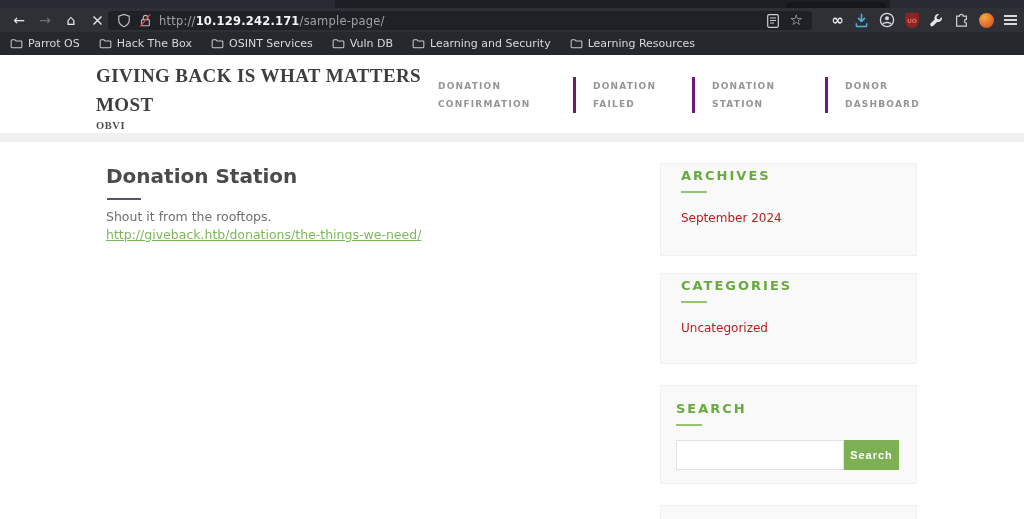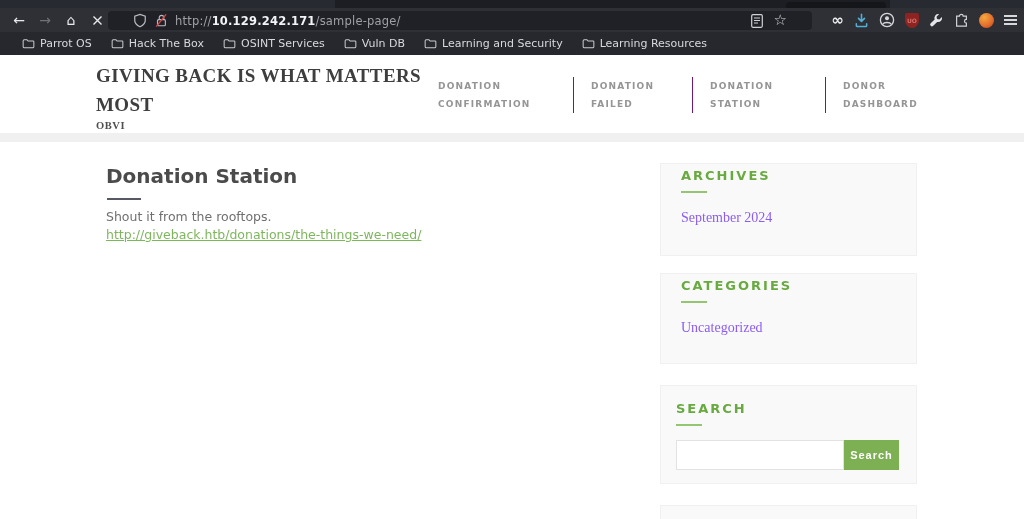--- a/index.html
+++ b/index.html
@@ -13,77 +13,77 @@
   .tabstrip .seg-right { position:absolute; left:890px;top:0; width:134px; height:8px; background:#282a31; }
   .tabstrip .mini-box  { position:absolute; left:786px;top:2px; width:100px; height:6px; background:#15161a; border-radius:4px 4px 0 0; }
 
   .toolbar { position:absolute; left:0; top:8px; width:1024px; height:24px; background:#2e3036; }
   .nav-btns { position:absolute; left:8px; top:0; height:24px; display:flex; align-items:center; gap:4px; }
   .tb-btn { width:22px; height:20px; display:flex; align-items:center; justify-content:center;
             color:#e8e9ec; font-size:14px; line-height:1; border-radius:3px; }
   .tb-btn.disabled { color:#6f7177; }
 
   .urlbar { position:absolute; left:108px; top:3px; width:704px; height:19px; background:#1f2127;
-            border-radius:4px; display:flex; align-items:center; padding:0 25px; gap:7px; }
+            border-radius:4px; display:flex; align-items:center; padding:0 9px; gap:7px; }
   .url-text { font-size:11.5px; color:#9fa0a6; white-space:nowrap; letter-spacing:0.2px; }
   .url-text .domain { color:#f2f3f5; font-weight:600; }
   .urlbar-right { margin-left:auto; display:flex; align-items:center; gap:11px; }
   .glyph-icon { color:#cfd0d4; font-size:13px; line-height:1; }
 
   .right-icons { position:absolute; right:7px; top:0; height:24px; display:flex; align-items:center; gap:10px; }
   .infinity { color:#eceded; font-size:15px; font-weight:700; line-height:1; }
   .ublock { width:14px; height:15px; background:#8d2421; border-radius:2px 2px 50% 50%;
             display:flex; align-items:center; justify-content:center; }
   .ublock span { color:#d4706c; font-size:6px; font-weight:700; letter-spacing:0; }
   .foxy { width:15px; height:15px; border-radius:50%;
           background:radial-gradient(circle at 35% 30%, #f6a93c 0%, #e4702f 55%, #c03d20 100%); }
   .hamburger { display:flex; flex-direction:column; gap:2.5px; }
   .hamburger i { display:block; width:13px; height:1.6px; background:#d7d8dc; }
 
   .bookmarksbar { position:absolute; left:0; top:32px; width:1024px; height:23px; background:#26282e;
-                  display:flex; align-items:center; padding-left:22px; gap:19px; }
+                  display:flex; align-items:center; padding-left:10px; gap:19px; }
   .bm-item { display:flex; align-items:center; gap:5px; }
   .bm-item span { color:#d8d9dd; font-size:11px; white-space:nowrap; }
 
   
   .page { position:absolute; left:0; top:55px; width:1024px; height:348px; background:#fff; }
 
   .site-title { position:absolute; left:96px; top:6px; width:360px;
                 font-family:"Liberation Serif","DejaVu Serif",serif; font-size:19px; font-weight:600;
                 line-height:29px; letter-spacing:0.4px; color:#3e3e3e; }
   .tagline { position:absolute; left:96px; top:65px;
              font-family:"Liberation Serif","DejaVu Serif",serif; font-size:10.5px; font-weight:700;
              letter-spacing:0.6px; color:#4f4f4f; }
 
   .site-nav { position:absolute; left:438px; top:22px; display:flex; }
   .nav-item { font-size:9px; font-weight:700; letter-spacing:1.2px; line-height:18px;
               color:#959595; text-transform:uppercase; }
   .nav-item:nth-child(1) { width:135px; }
   .nav-item:nth-child(2) { width:119px; }
   .nav-item:nth-child(3) { width:113px; }
   .nav-item:nth-child(4) { width:112px;margin-left:20px; }
-  .nav-item + .nav-item { border-left:1px solid #701a75; padding-left:17px; }
+  .nav-item + .nav-item { border-left:3px solid #701a75; padding-left:17px; }
 
   .header-band { position:absolute; left:0; top:78px; width:1024px; height:9px; background:#f0f0f0; }
 
   .content-title { position:absolute; left:106px; top:109px; font-size:20px; font-weight:700; color:#4b4b4b; }
   .title-divider { position:absolute; left:107px; top:143px; width:34px; height:2px; background:#565962; }
   .content-para  { position:absolute; left:106px; top:154px; font-size:12.5px; color:#6f6f6f; }
   .content-link  { position:absolute; left:106px; top:172px; font-size:12.5px; color:#7db75c;
                    text-decoration:underline; cursor:pointer; }
 
   .widget { position:absolute; left:660px; width:257px; background:#f9f9f9; border:1px solid #f0f0f0;
             padding:4px 20px; }
   .w1 { top:108px; height:93px; }
   .w2 { top:218px; height:91px; }
   .w3 { top:330px; height:99px; padding:15px; }
   .w4 { top:450px; height:60px; }
   .widget-title { font-size:13px; font-weight:700; letter-spacing:2px; color:#68aa3f; }
   .widget-divider { width:26px; height:2px; background:#94c573; margin:8px 0 14px; }
-  .widget-link { display:inline-block; font-size:14px; color:#8b5cf6; text-decoration:none; cursor:pointer;font-family:Liberation Serif, serif; }
+  .widget-link { display:inline-block; font-size:12px; color:#b91c1c; text-decoration:none; cursor:pointer; }
 
   .search-row { display:flex; margin-top:12px; }
   .search-input { width:168px; height:30px; border:1px solid #e2e2e2; background:#fff; outline:none;
                   padding:0 8px; font-size:12px; color:#555; }
   .search-btn { width:55px; height:30px; background:#7cb052; color:#fff; border:none;
                 font-size:11px; font-weight:700; letter-spacing:1px; cursor:pointer; }
 
   svg { display:block; }
 </style>
 </head>

